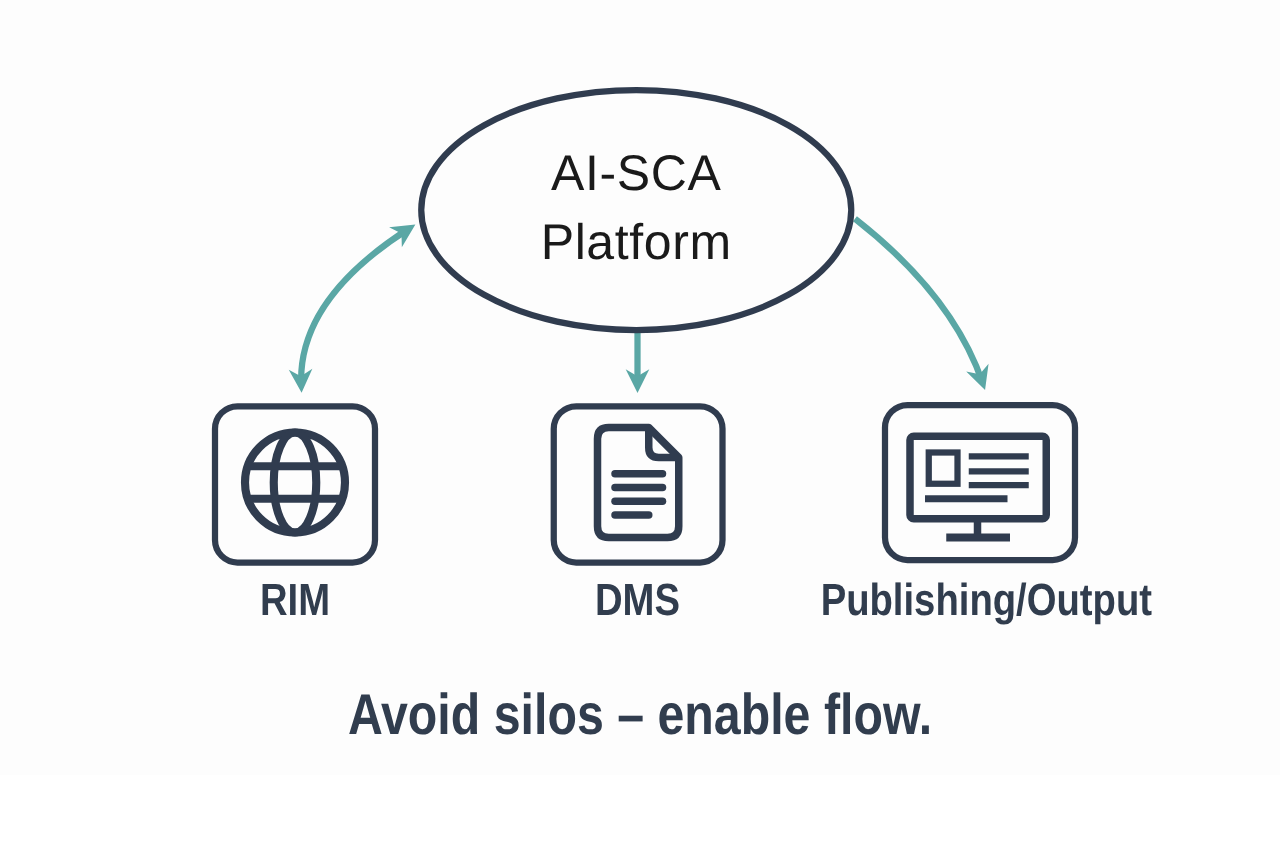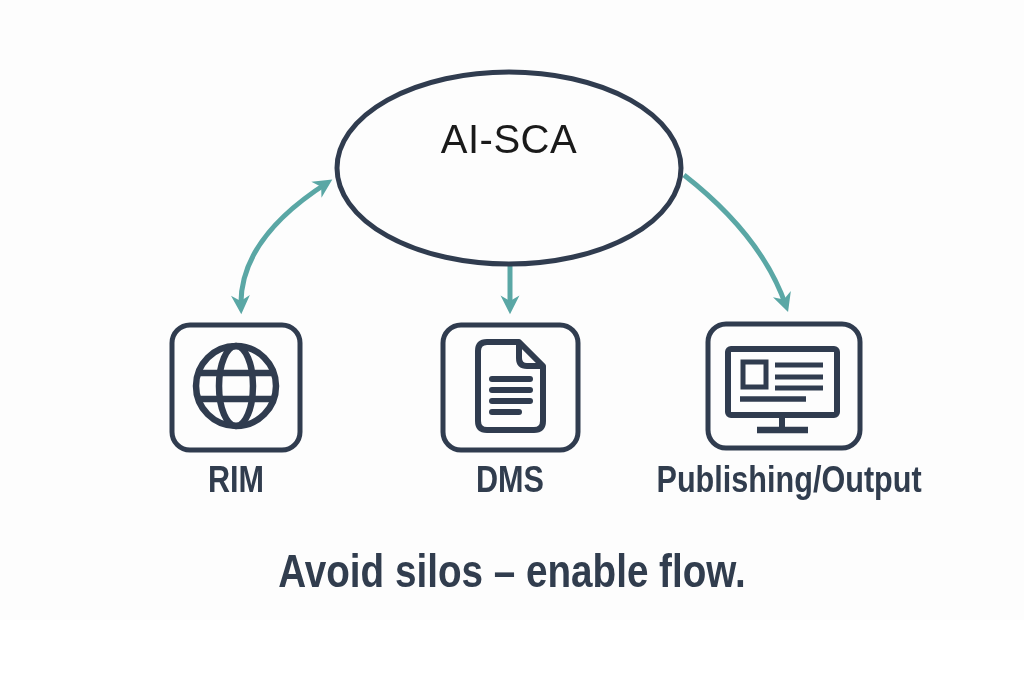--- a/index.html
+++ b/index.html
@@ -108,20 +108,21 @@
       <line class="shape-stroke" stroke-width="5" x1="775" y1="377" x2="823" y2="377"></line>
       <line class="shape-stroke" stroke-width="5" x1="775" y1="388" x2="823" y2="388"></line>
       <line class="shape-stroke" stroke-width="5.5" x1="740" y1="399" x2="806" y2="399"></line>
       <line class="shape-stroke" stroke-width="6" x1="782" y1="415" x2="782" y2="429"></line>
       <line class="shape-stroke" stroke-width="6.5" x1="757" y1="430" x2="808" y2="430"></line>
     </g>
   </svg>
 
   <div class="hub-label">
     <div>AI-SCA</div>
+    <div>Platform</div>
   </div>
 
   <div class="node-label rim">RIM</div>
   <div class="node-label dms">DMS</div>
   <div class="node-label pub">Publishing/Output</div>
 
   <div class="tagline">Avoid silos – enable flow.</div>
 
 </div>
 

